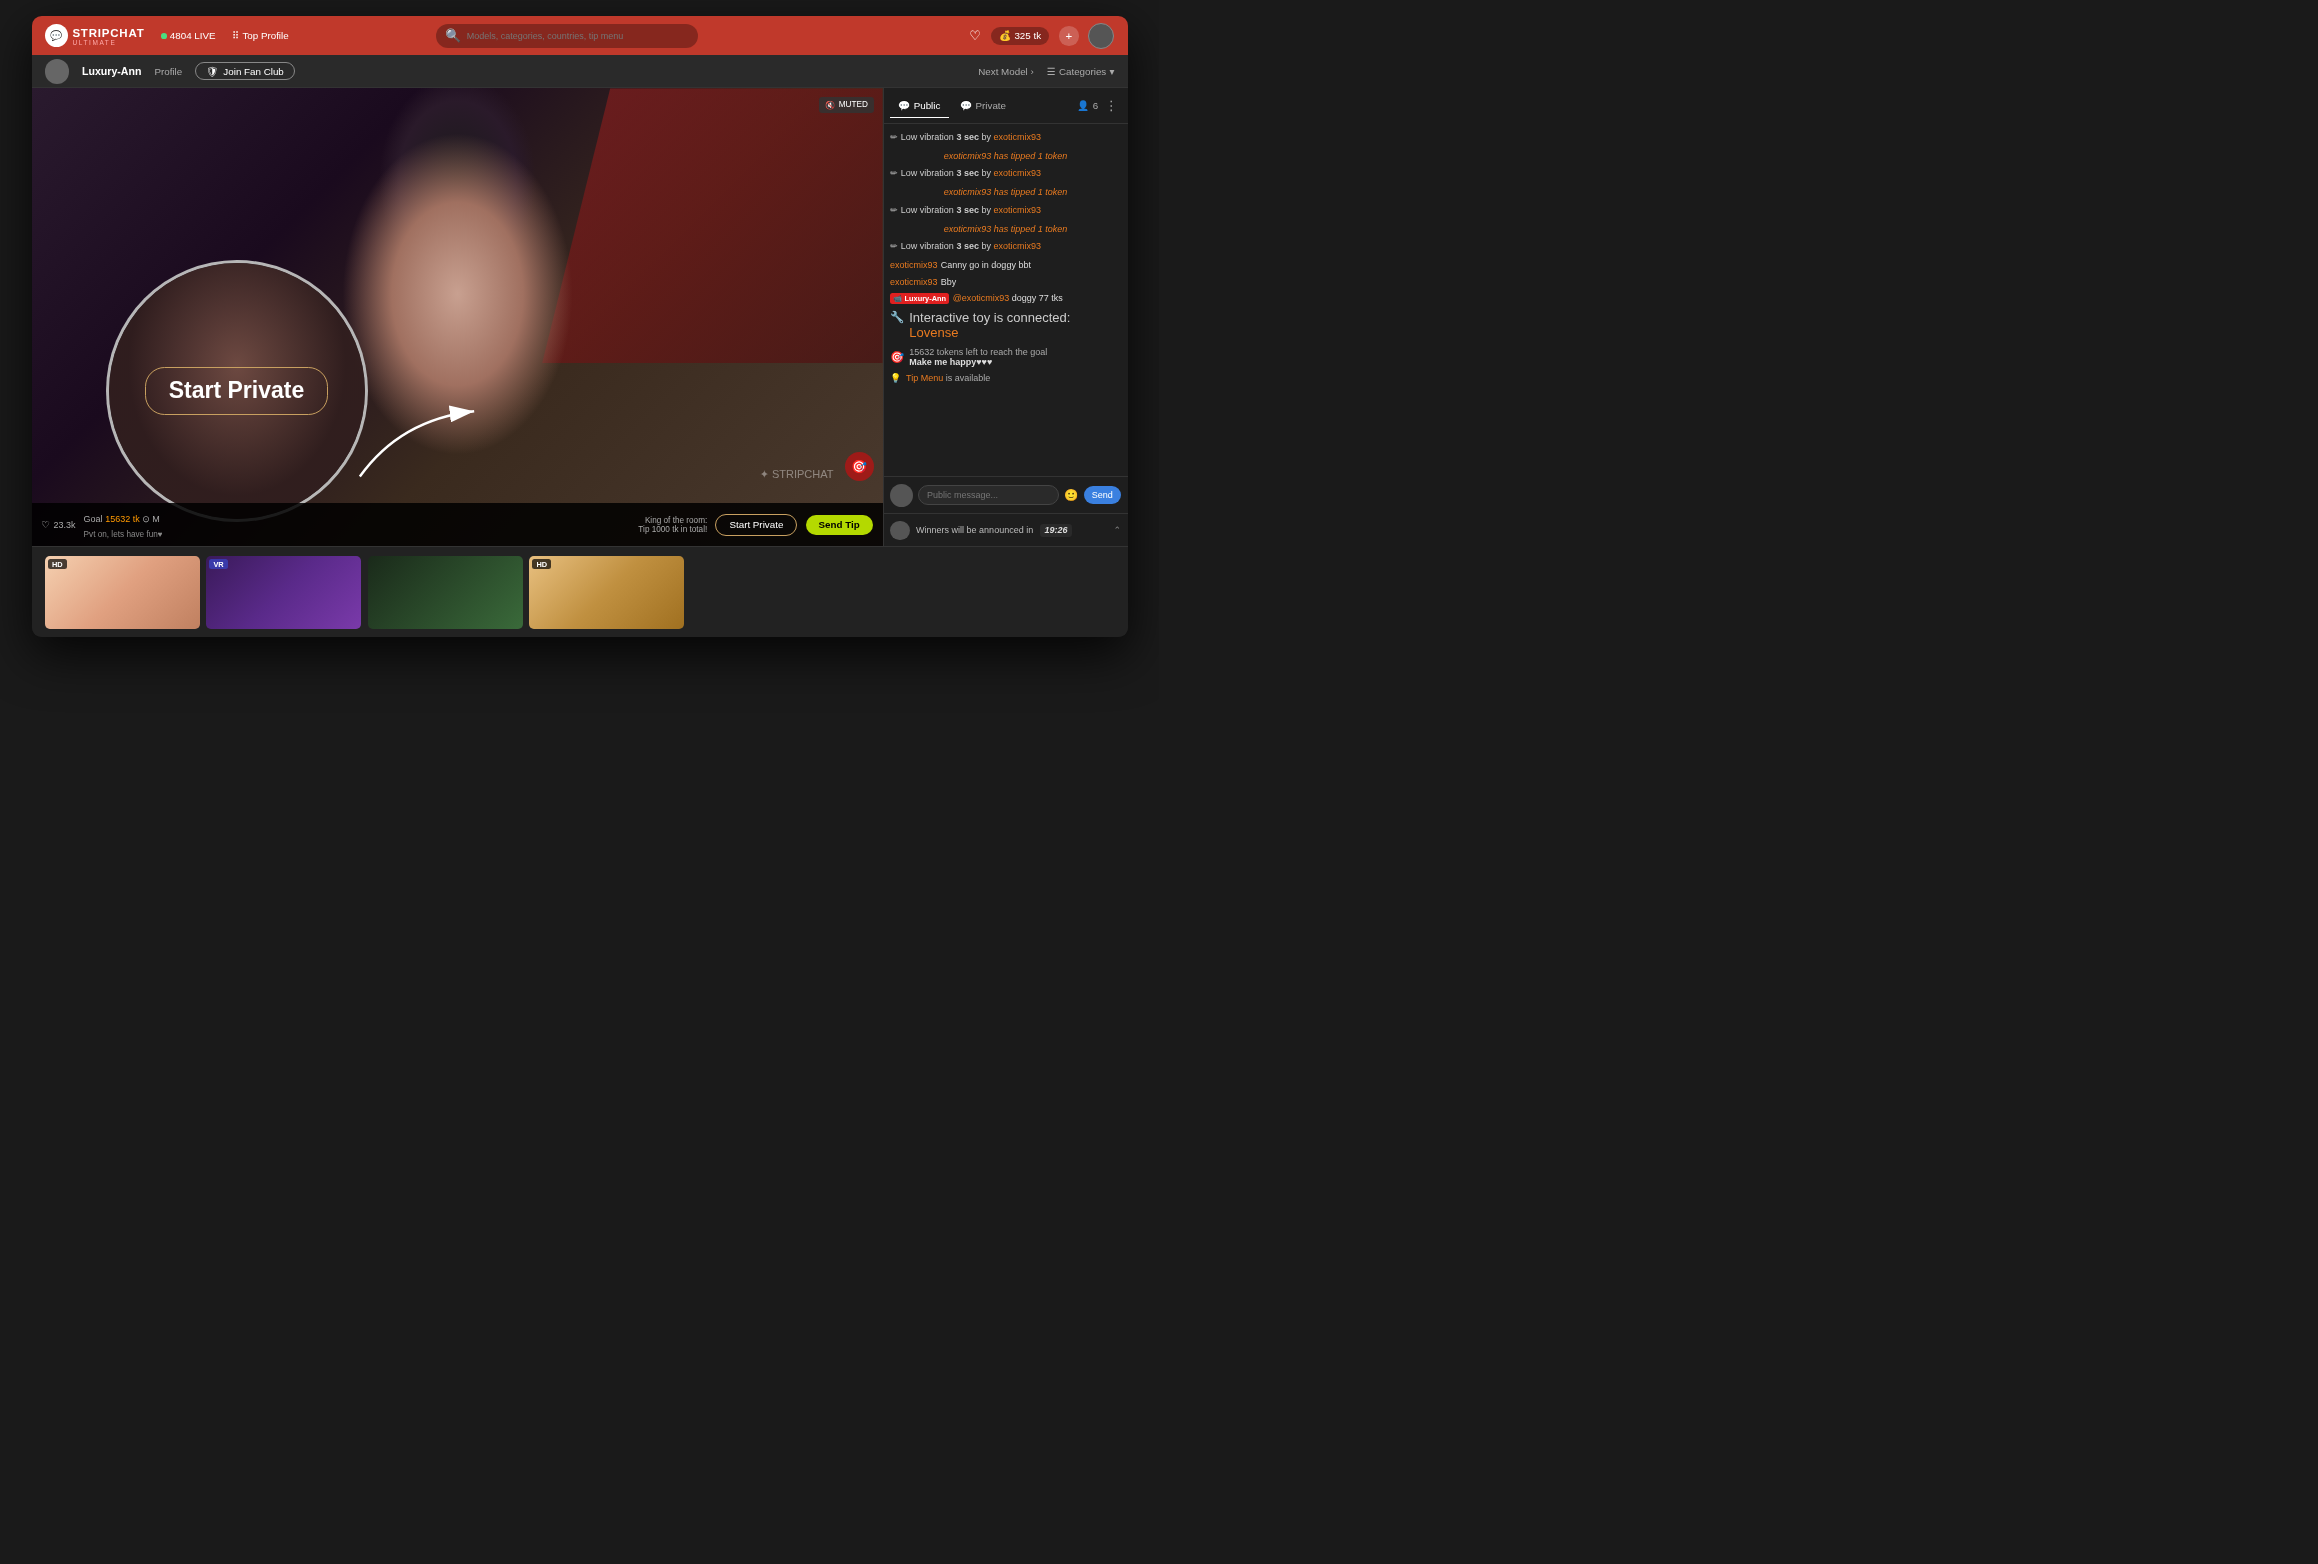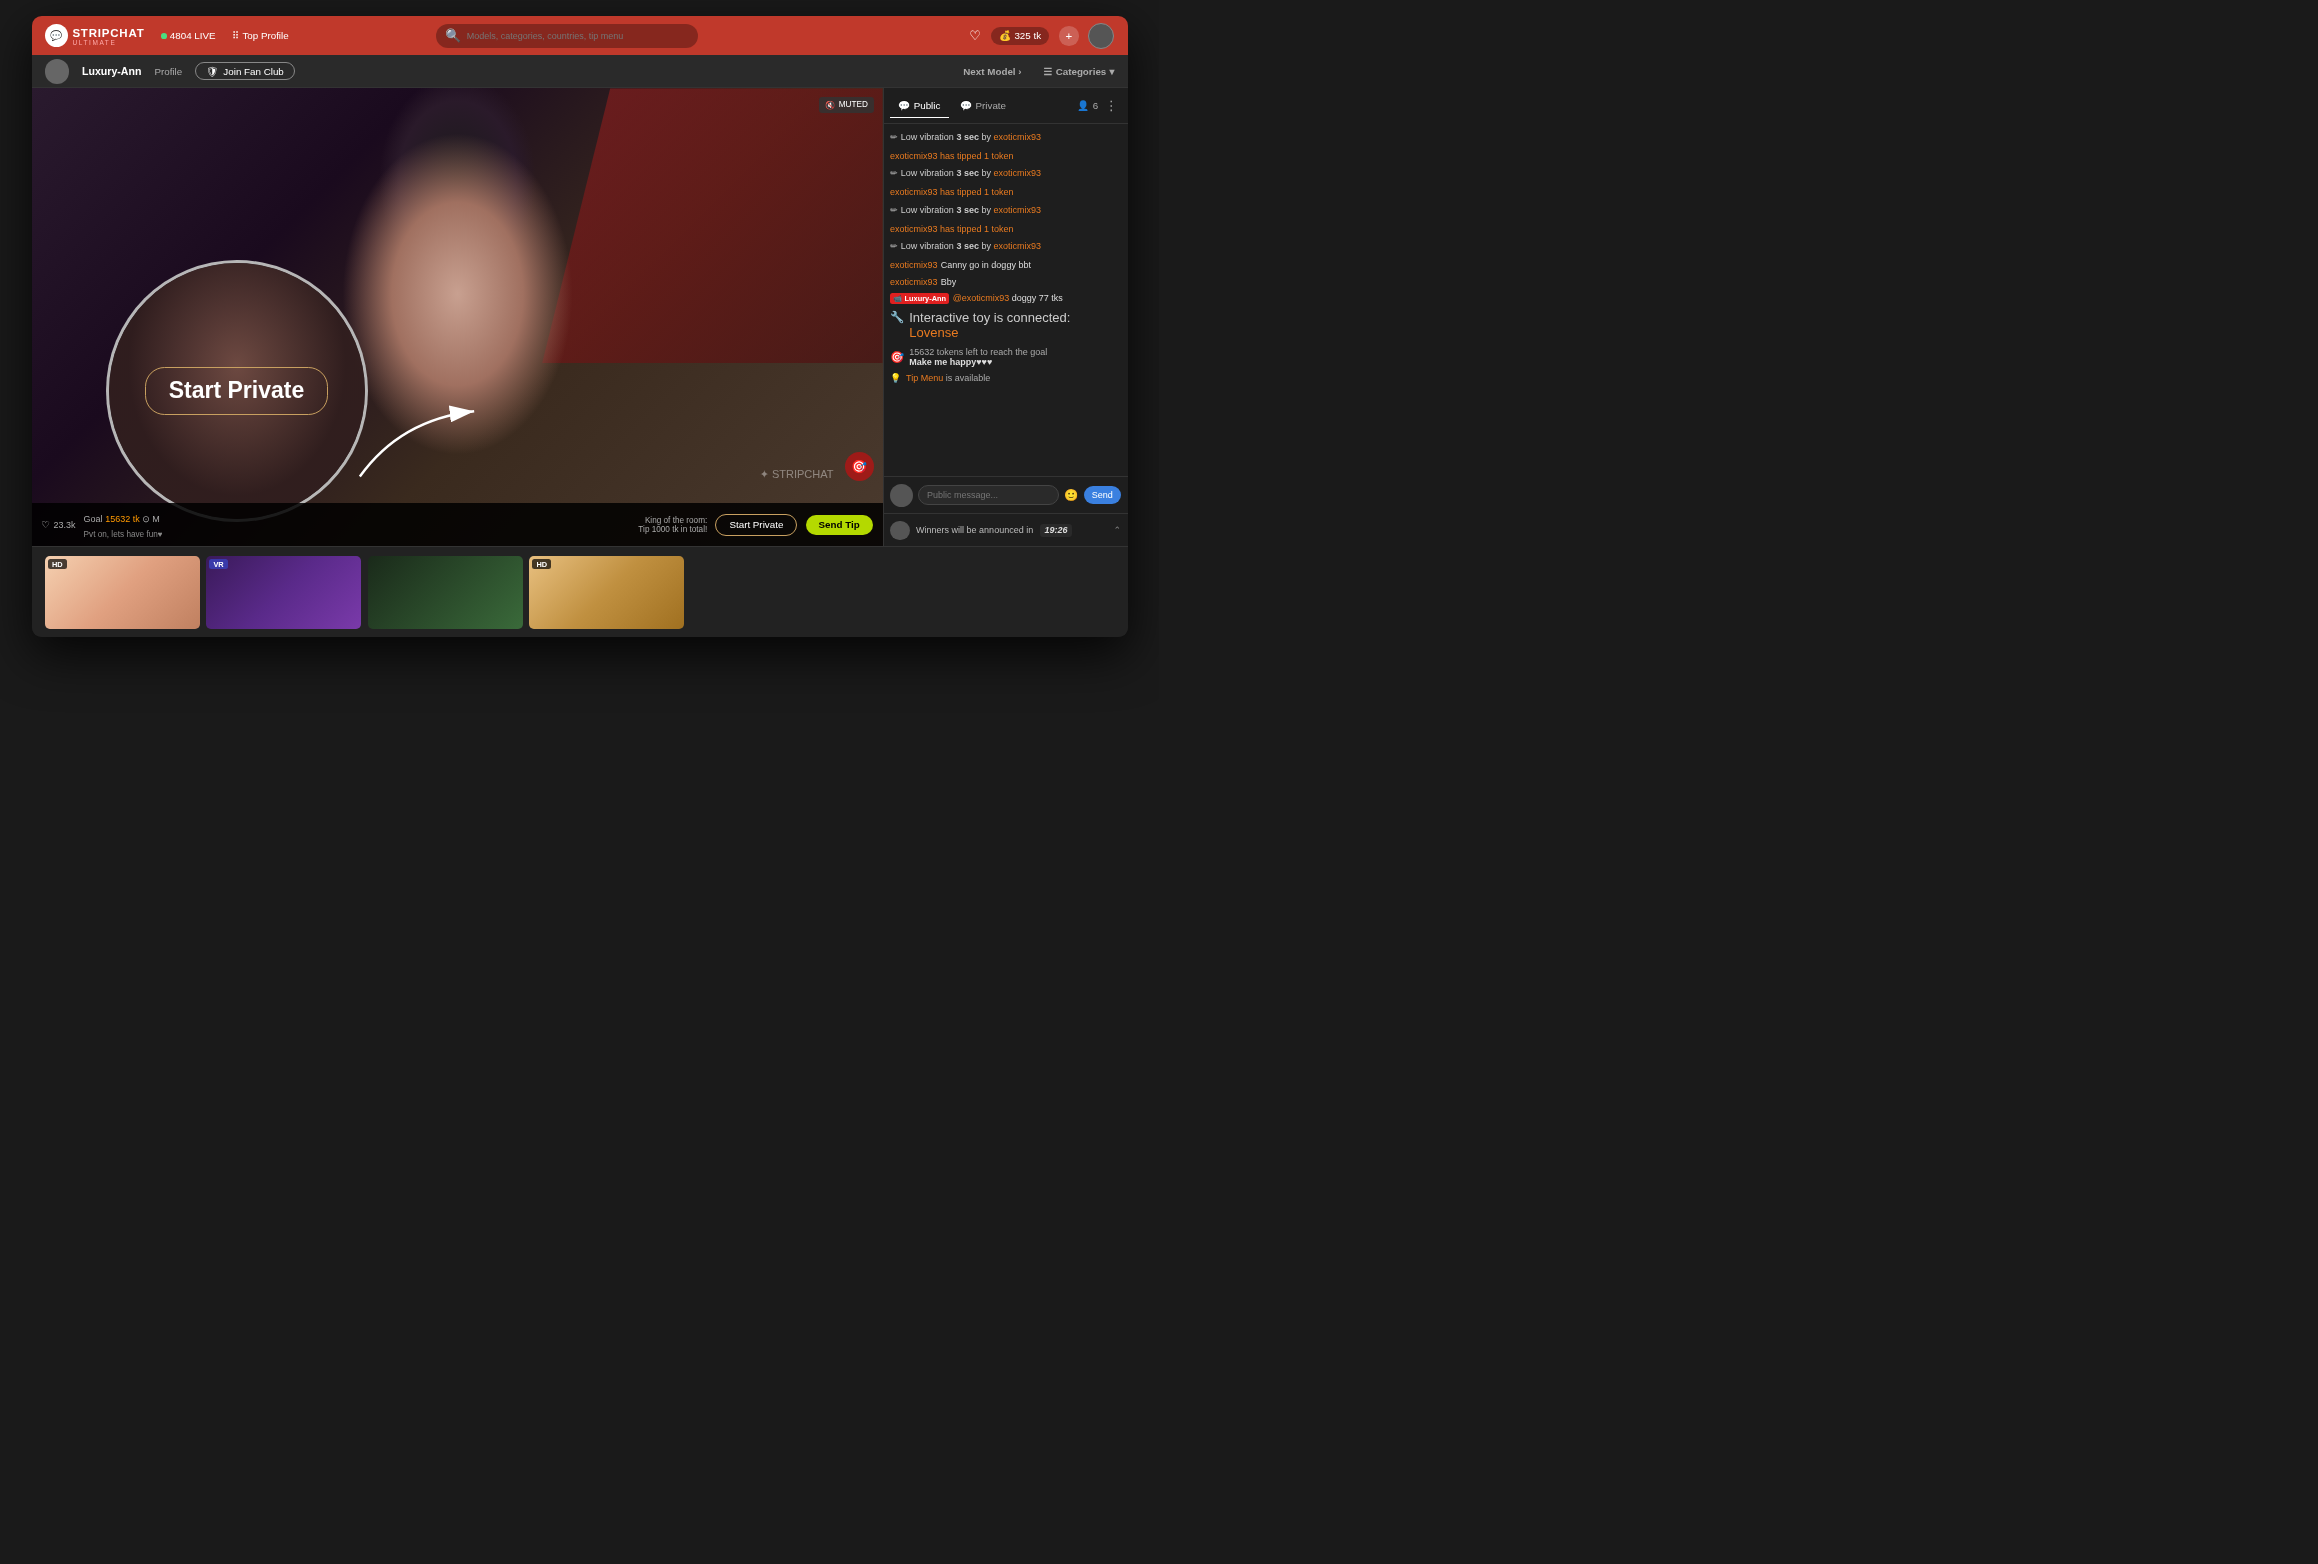--- a/index.html
+++ b/index.html
@@ -182,22 +182,21 @@
       padding: 2.5px 9.8px;
       font-size: 9.8px;
       color: #fff;
       cursor: pointer;
       background: none;
     }
     .secondary-nav-right {
       margin-left: auto;
       display: flex;
       align-items: center;
-      gap: 22px;
-      font-weight: bold;
+      gap: 13px;
     }
     .next-model-btn {
       font-size: 9.8px;
       color: #aaa;
       cursor: pointer;
     }
     .categories-btn {
       font-size: 9.8px;
       color: #aaa;
       cursor: pointer;
@@ -431,21 +430,21 @@
       line-height: 1.5;
     }
     .chat-msg .vibration {
       display: flex;
       align-items: flex-start;
       gap: 3.3px;
     }
     .vibration-icon { color: #aaa; }
     .msg-text { color: #ccc; }
     .msg-text .orange { color: #e87a20; }
-    .msg-tipped { color: #e87a20; font-size: 9px; }
+    .msg-tipped { color: #e87a20; text-align: center; font-size: 9px; font-style: italic; }
     .msg-chat-line {
       display: flex;
       gap: 3.3px;
     }
     .msg-badge {
       background: #e02020;
       color: #fff;
       font-size: 7.4px;
       padding: 0.8px 3.3px;
       border-radius: 2.5px;

